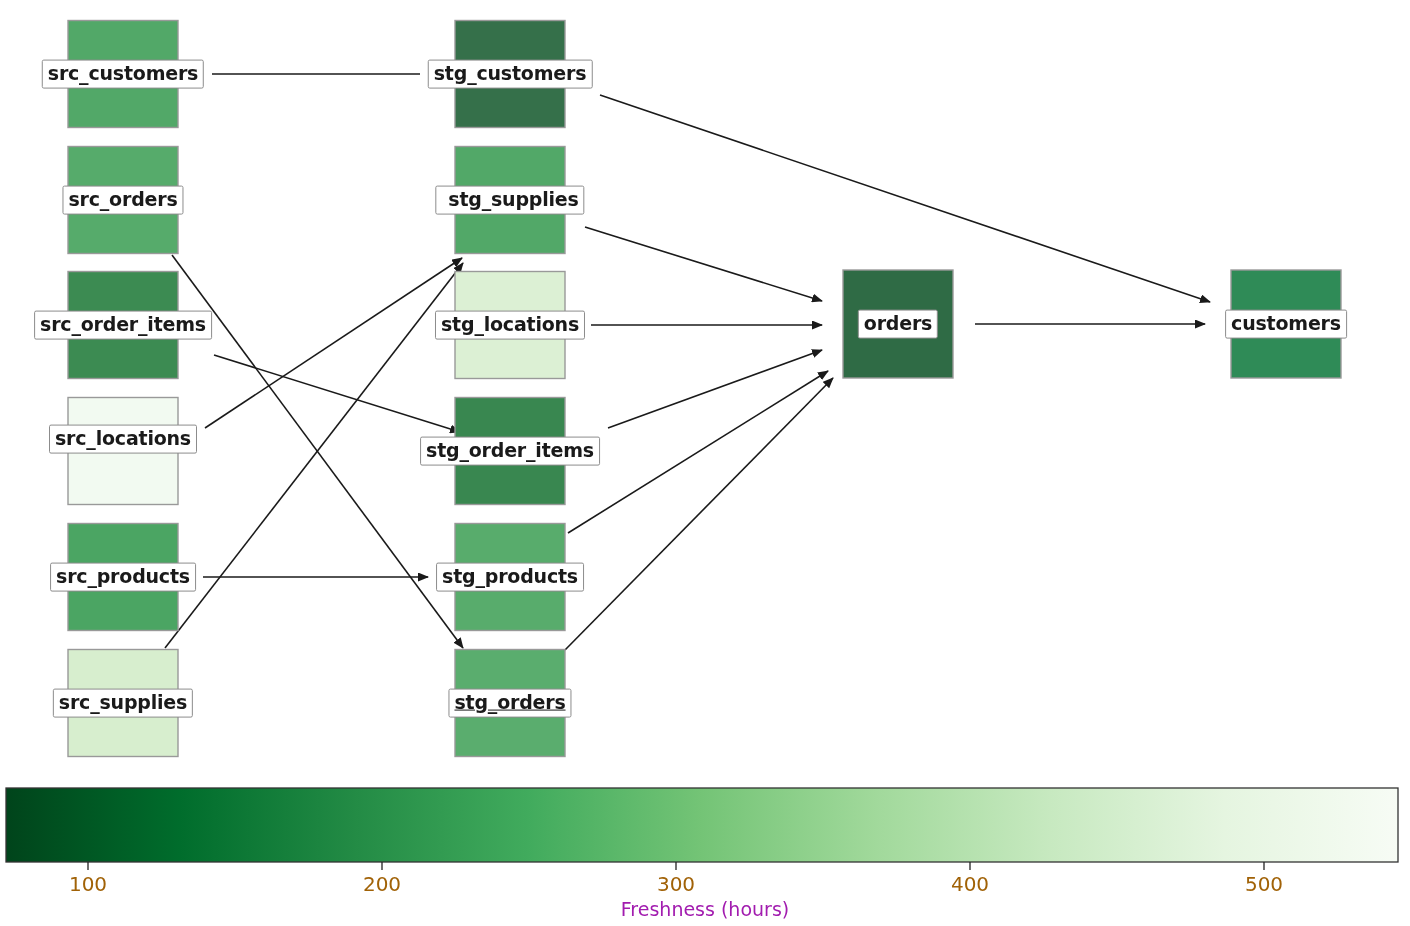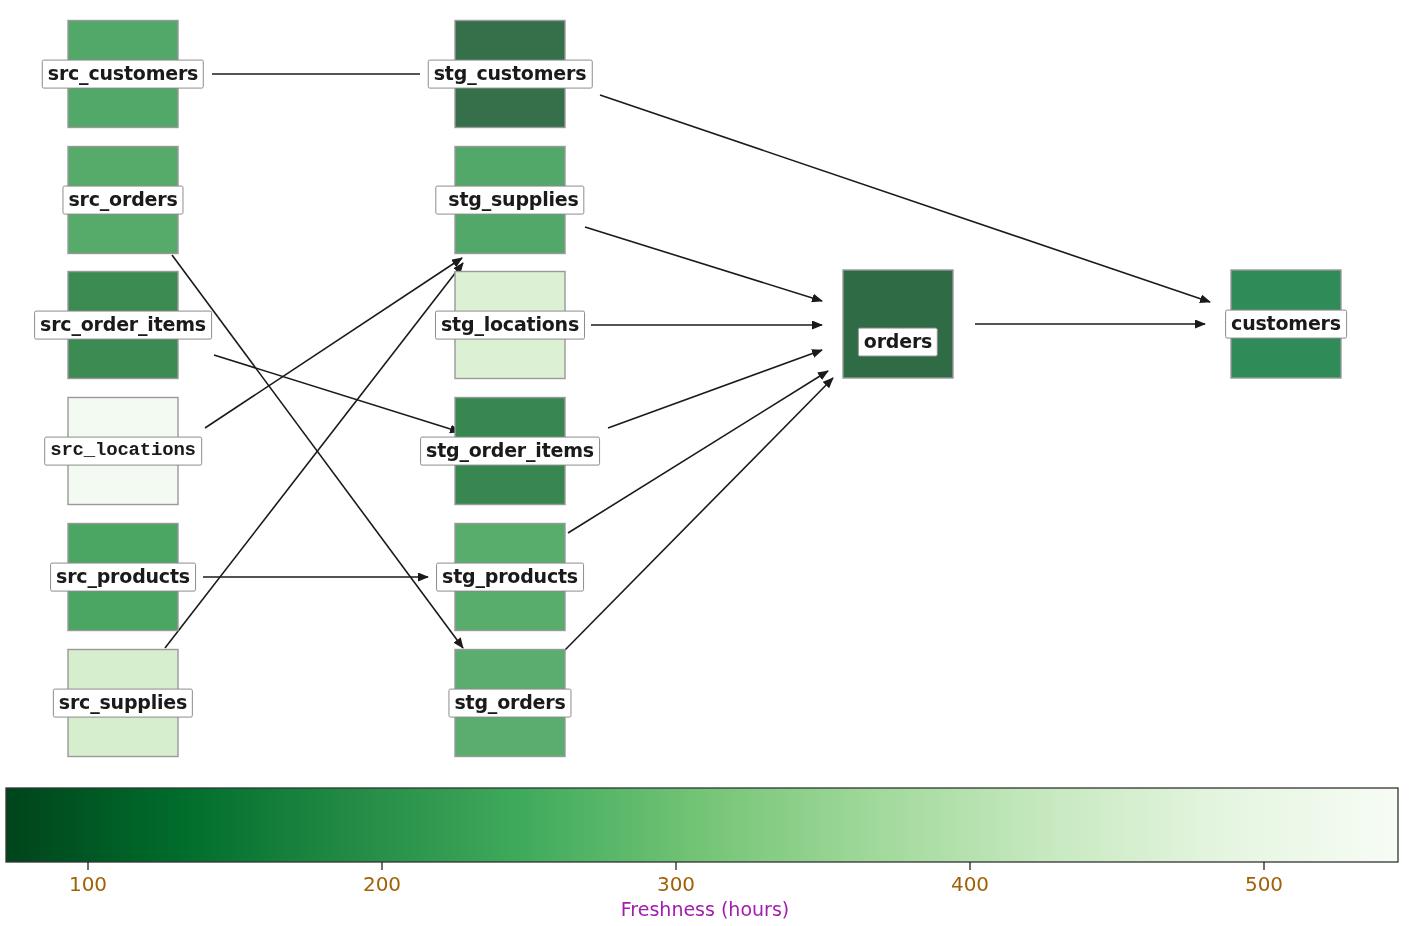--- a/index.html
+++ b/index.html
@@ -124,30 +124,30 @@
         <line x1="676" y1="862" x2="676" y2="870" stroke="#222222" stroke-width="1.3"></line>
         <line x1="970" y1="862" x2="970" y2="870" stroke="#222222" stroke-width="1.3"></line>
         <line x1="1264" y1="862" x2="1264" y2="870" stroke="#222222" stroke-width="1.3"></line>
       </g>
   </svg>
 
   <div id="labels-layer">
       <div class="node-label" style="left: 123px; top: 74px;">src_customers</div>
       <div class="node-label" style="left: 123px; top: 200px;">src_orders</div>
       <div class="node-label" style="left: 123px; top: 325px;">src_order_items</div>
-      <div class="node-label" style="left: 123px; top: 451px; font-family: Liberation Mono, monospace;">src_locations</div>
+      <div class="node-label" style="left: 123px; top: 439px;">src_locations</div>
       <div class="node-label" style="left: 123px; top: 577px;">src_products</div>
       <div class="node-label" style="left: 123px; top: 703px;">src_supplies</div>
       <div class="node-label" style="left: 510px; top: 74px;">stg_customers</div>
       <div class="node-label" style="left: 510px; top: 200px; padding-left: 12px;">stg_supplies</div>
       <div class="node-label" style="left: 510px; top: 325px;">stg_locations</div>
       <div class="node-label" style="left: 510px; top: 451px;">stg_order_items</div>
       <div class="node-label" style="left: 510px; top: 577px;">stg_products</div>
-      <div class="node-label" style="left: 510px; top: 703px;">stg_orders</div>
-      <div class="node-label" style="left: 898px; top: 342px;">orders</div>
+      <div class="node-label" style="left: 510px; top: 703px; text-decoration: underline;">stg_orders</div>
+      <div class="node-label" style="left: 898px; top: 324px;">orders</div>
       <div class="node-label" style="left: 1286px; top: 324px;">customers</div>
     </div>
   <div id="cbar-labels">
       <div class="cbar-ticklabel" style="left: 88px; top: 872px;">100</div>
       <div class="cbar-ticklabel" style="left: 382px; top: 872px;">200</div>
       <div class="cbar-ticklabel" style="left: 676px; top: 872px;">300</div>
       <div class="cbar-ticklabel" style="left: 970px; top: 872px;">400</div>
       <div class="cbar-ticklabel" style="left: 1264px; top: 872px;">500</div>
       <div class="cbar-axislabel" style="left: 705px; top: 898px;">Freshness (hours)</div>
     </div>

